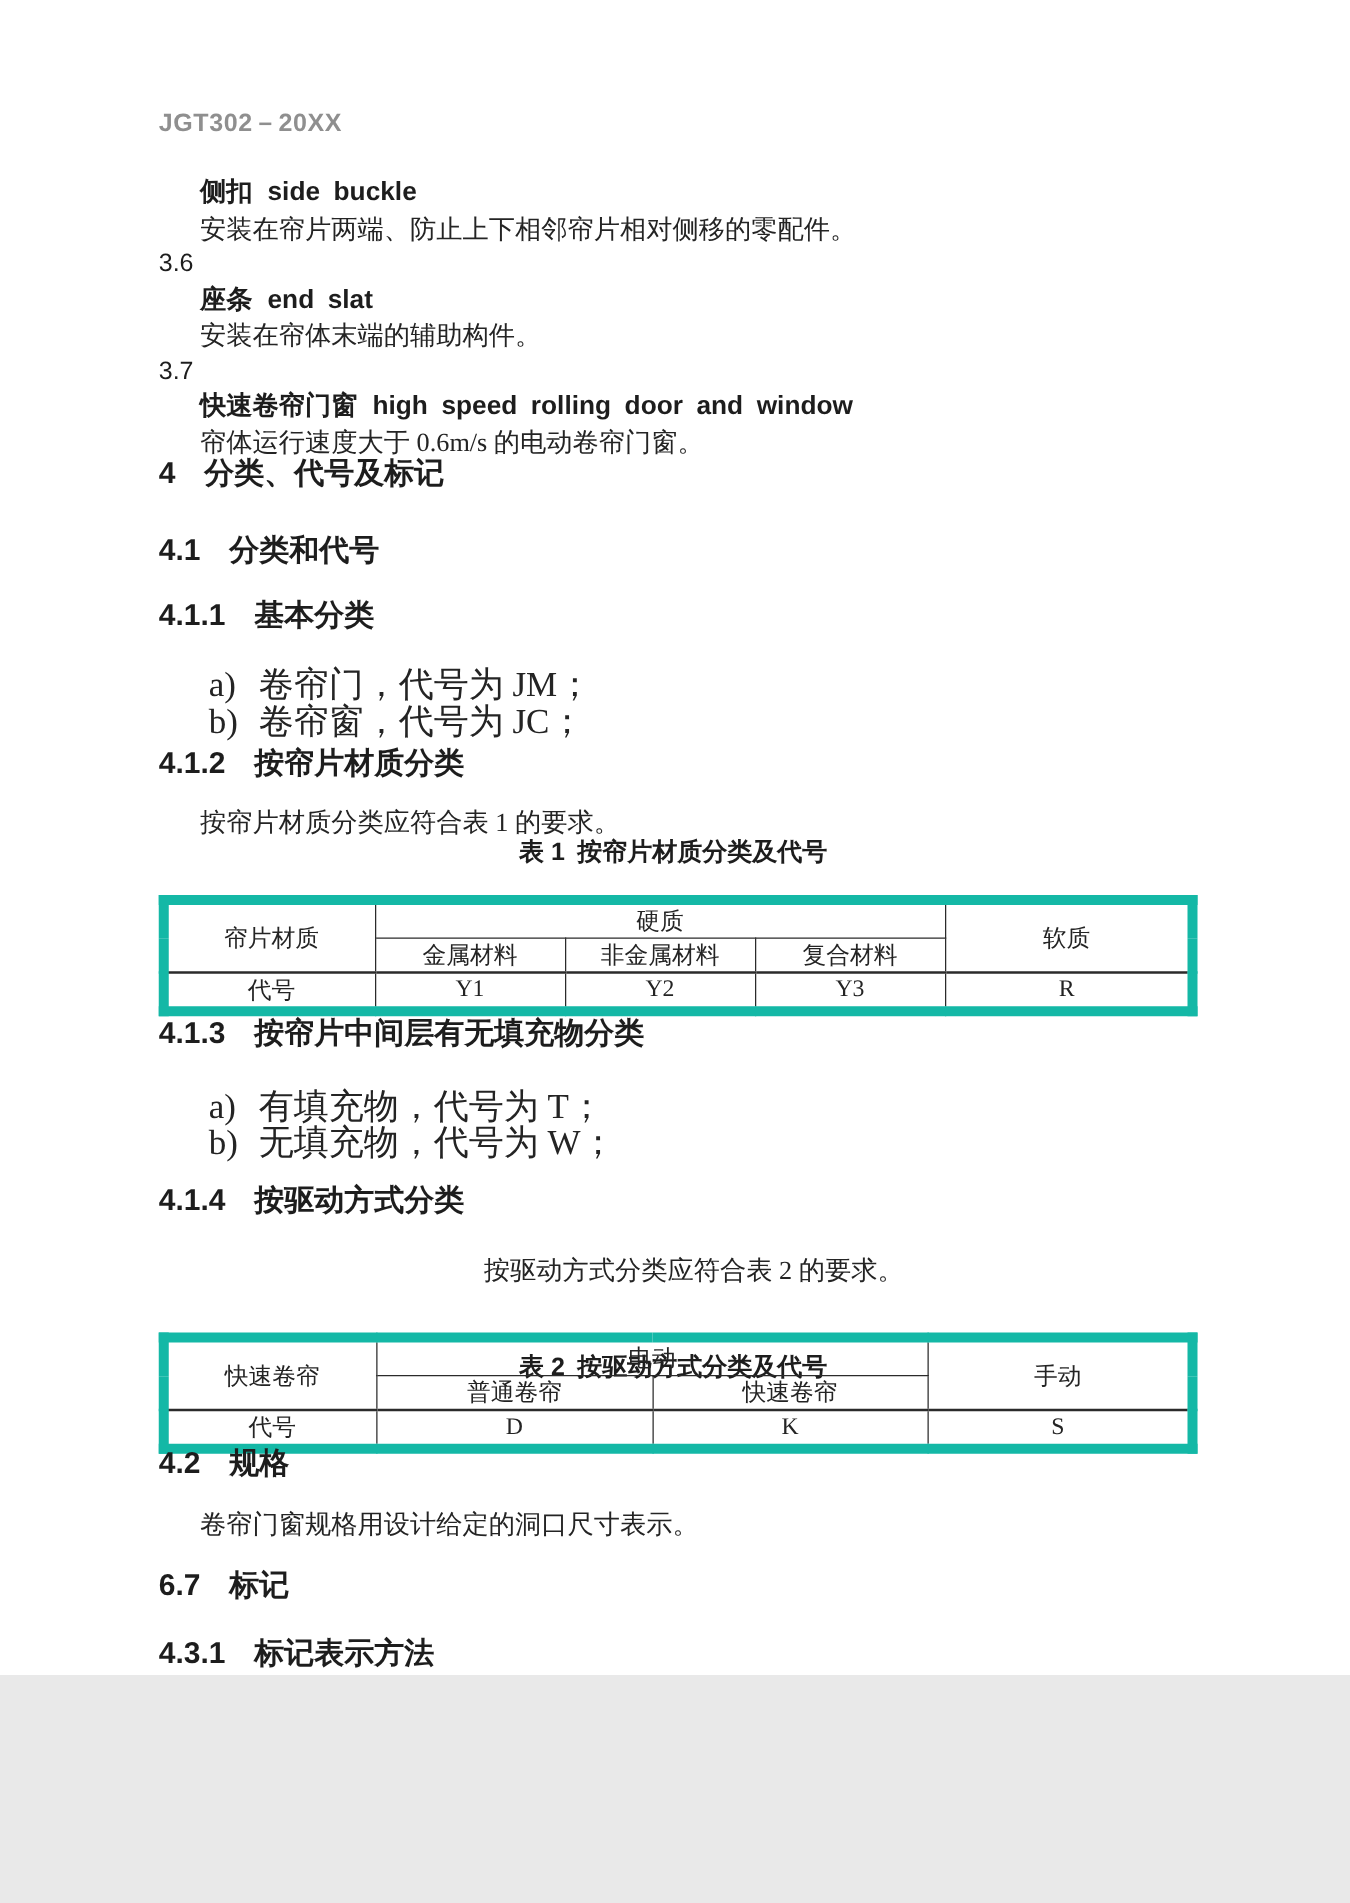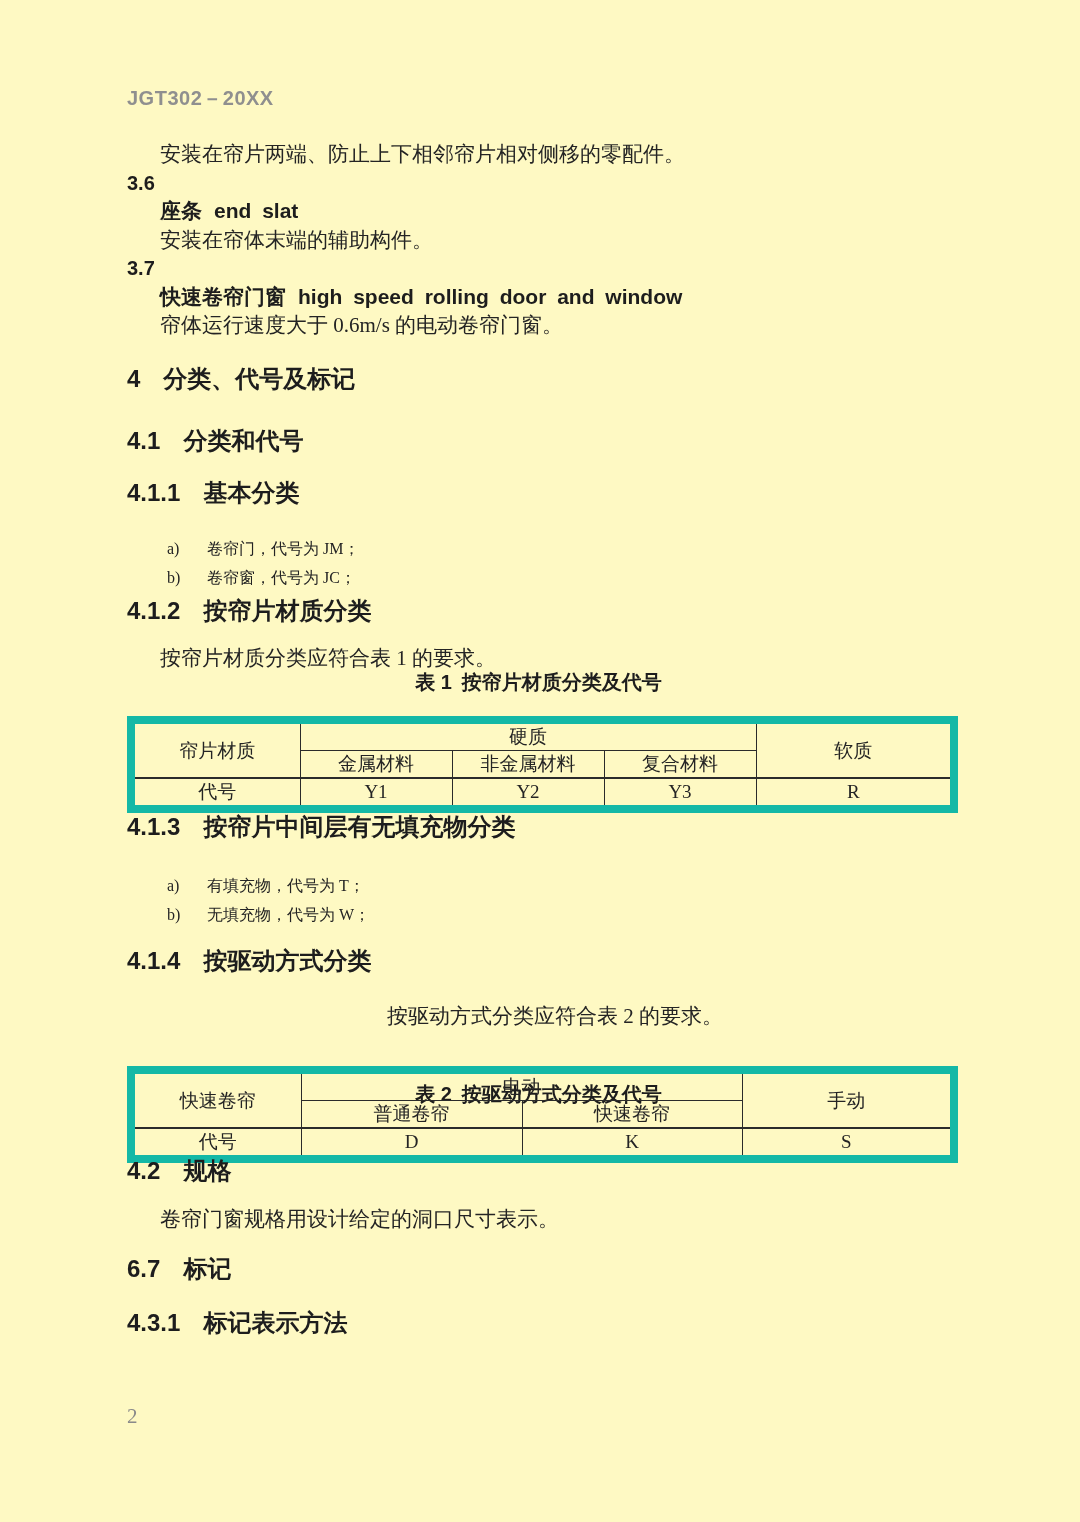--- a/index.html
+++ b/index.html
@@ -1,22 +1,22 @@
 <!DOCTYPE html>
 <html><head>
 <meta charset="utf-8">
 <style>
   * { margin: 0; padding: 0; box-sizing: border-box; }
   html, body { background: #e9e9e9; }
   .page {
     position: relative;
     width: 1080px;
-    height: 1522px;
+    height: 1340px;
     margin: 0 auto;
-    background: #fef9c3;
+    background: #ffffff;
     overflow: hidden;
     color: #222222;
   }
   .abs { position: absolute; left: 127px; width: 823px; }
 
   .doc-code {
     font-family: "Liberation Sans", "DejaVu Sans", sans-serif;
     font-weight: bold;
     font-size: 20px;
     color: #8f8f8f;
@@ -33,21 +33,21 @@
   }
   .term-en { margin-left: 12px; word-spacing: 5px; }
   .term-def {
     padding-left: 33px;
     font-family: "Liberation Serif", "DejaVu Serif", serif;
     font-size: 21px;
     color: #242424;
   }
   .term-num {
     font-family: "Liberation Sans", "DejaVu Sans", sans-serif;
-    font-weight: bold;
+    font-weight: normal;
     font-size: 20px;
     color: #1d1d1d;
   }
 
   .heading {
     font-family: "Liberation Sans", "DejaVu Sans", sans-serif;
     font-weight: bold;
     font-size: 24px;
     line-height: 26px;
     color: #1d1d1d;
@@ -55,21 +55,21 @@
   .heading .sec-num { display: inline-block; margin-right: 23px; }
 
   .para {
     padding-left: 33px;
     font-family: "Liberation Serif", "DejaVu Serif", serif;
     font-size: 21px;
     line-height: 26px;
     color: #242424;
   }
 
-  .list { font-family: "Liberation Serif", "DejaVu Serif", serif; font-size: 16px; line-height: 28.5px; color: #242424; }
+  .list { font-family: "Liberation Serif", "DejaVu Serif", serif; font-size: 28px; line-height: 28.5px; color: #242424; }
   .list-item { padding-left: 40px; }
   .li-marker { display: inline-block; width: 40px; }
 
   .table-title {
     text-align: center;
     font-family: "Liberation Sans", "DejaVu Sans", sans-serif;
     font-weight: bold;
     font-size: 20px;
     line-height: 26px;
     color: #1d1d1d;
@@ -103,20 +103,23 @@
   }
 </style>
 </head>
 <body>
 
 <div class="page">
 
   <div class="abs doc-code" style="top:85px;">JGT302－20XX</div>
 
   <div class="abs terms" style="top:140px;">
+    <div class="term-line">
+      <span>侧扣</span><span class="term-en">side buckle</span>
+    </div>
     <div class="term-def">安装在帘片两端、防止上下相邻帘片相对侧移的零配件。</div>
     <div class="term-num">3.6</div>
     <div class="term-line">
       <span>座条</span><span class="term-en">end slat</span>
     </div>
     <div class="term-def">安装在帘体末端的辅助构件。</div>
     <div class="term-num">3.7</div>
     <div class="term-line">
       <span>快速卷帘门窗</span><span class="term-en">high speed rolling door and window</span>
     </div>

